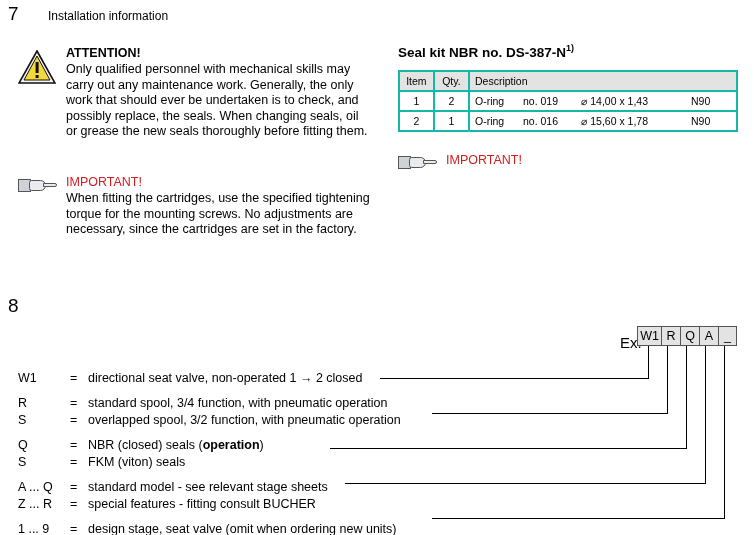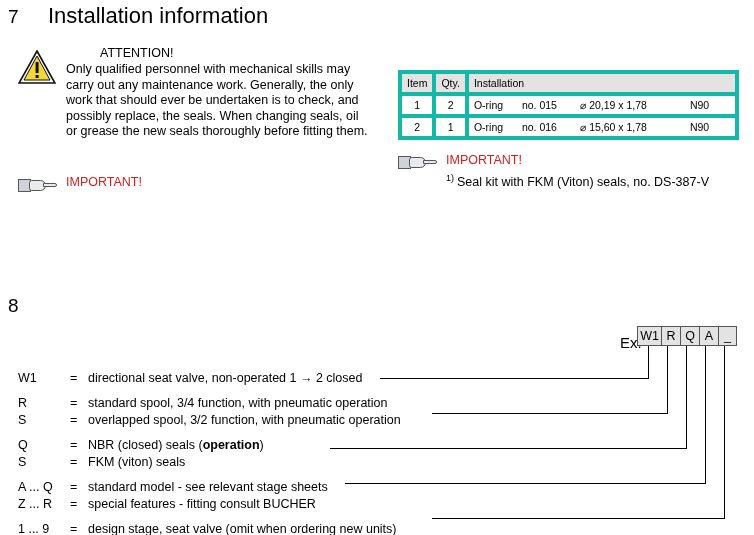--- a/index.html
+++ b/index.html
@@ -22,36 +22,36 @@
     position: absolute;
     display: flex;
     align-items: baseline;
   }
   .sec-num {
     font-size: 19px;
     width: 40px;
     font-weight: normal;
   }
   .sec-title {
-    font-size: 22px;
+    font-size: 12px;
     font-weight: normal;
   }
   #sec7 { left: 8px; top: 3px; }
   #sec8 { left: 8px; top: 295px; }
 
   
   .warn-block {
     position: absolute;
     left: 18px; top: 46px;
     width: 355px;
   }
   .warn-row { display: flex; align-items: flex-start; }
   .warn-icon { width: 48px; flex: 0 0 48px; padding-top: 4px; }
   .warn-text { font-size: 12.5px; line-height: 15.4px; }
-  .warn-title { font-weight: normal; margin-bottom: 1px; margin-left: 34px; }
+  .warn-title { font-weight: bold; margin-bottom: 1px; }
 
   .imp-block {
     position: absolute;
     left: 18px; top: 175px;
     width: 355px;
   }
   .imp-row { display: flex; align-items: flex-start; }
   .imp-icon { width: 48px; flex: 0 0 48px; padding-top: 3px; }
   .imp-text { font-size: 12.5px; line-height: 15.4px; }
   .imp-title { color: #d02020; font-weight: normal; margin-bottom: 1px; }
@@ -101,21 +101,21 @@
     font-weight: bold;
   }
   table.kit {
     position: absolute;
     left: 398px; top: 70px;
     width: 340px;
     border-collapse: collapse;
     font-size: 10.5px;
   }
   table.kit th, table.kit td {
-    border: 4px solid #14b8a6;
+    border: 2px solid #14b8a6;
     padding: 3px 5px;
     text-align: left;
     font-weight: normal;
     white-space: nowrap;
   }
   table.kit thead th { background: #e3e3e3; }
   table.kit .c-item { width: 38px; text-align: center; }
   table.kit .c-qty  { width: 42px; text-align: center; margin-top: 24px; }
   table.kit td.c-item, table.kit td.c-qty { text-align: center; }
   .desc-cells { display: flex; gap: 0; }
@@ -216,42 +216,46 @@
     <div class="imp-row">
       <div class="imp-icon">
         <div class="hand">
           <div class="cuff"></div>
           <div class="palm"></div>
           <div class="finger"></div>
         </div>
       </div>
       <div class="imp-text">
         <div class="imp-title">IMPORTANT!</div>
-      </div>
-    </div>
-  </div>
-
+        <div>When fitting the cartridges, use the specified tightening torque for the mounting screws. No adjustments are necessary, since the cartridges are set in the factory.</div>
+      </div>
+    </div>
+  </div>
+
+  <div class="kit-title">
+    <span>Seal kit NBR no. DS-387-N</span><span class="sup">1)</span>
+  </div>
 
   <table class="kit">
     <thead>
       <tr>
         <th class="c-item">Item</th>
         <th class="c-qty">Qty.</th>
-        <th>Installation</th>
+        <th>Description</th>
       </tr>
     </thead>
     <tbody>
       <tr>
         <td class="c-item">1</td>
         <td class="c-qty">2</td>
         <td>
           <div class="desc-cells">
             <span class="d1">O-ring</span>
-            <span class="d2">no. 015</span>
-            <span class="d3">⌀ 20,19 x 1,78</span>
+            <span class="d2">no. 019</span>
+            <span class="d3">⌀ 14,00 x 1,43</span>
             <span class="d4">N90</span>
           </div>
         </td>
       </tr>
       <tr>
         <td class="c-item">2</td>
         <td class="c-qty">1</td>
         <td>
           <div class="desc-cells">
             <span class="d1">O-ring</span>
@@ -268,23 +272,20 @@
     <div class="imp2-row">
       <div class="imp2-icon">
         <div class="hand">
           <div class="cuff"></div>
           <div class="palm"></div>
           <div class="finger"></div>
         </div>
       </div>
       <div class="imp2-text">
         <div class="imp2-title">IMPORTANT!</div>
-        <div class="foot-note">
-          <span class="fn-mark">1)</span><span>Seal kit with FKM (Viton) seals, no. DS-387-V</span>
-        </div>
       </div>
     </div>
   </div>
 
   <div class="sec-head" id="sec8">
     <span class="sec-num">8</span>
   </div>
 
   <div class="ex-label">Ex.</div>
   <div class="code-boxes">

